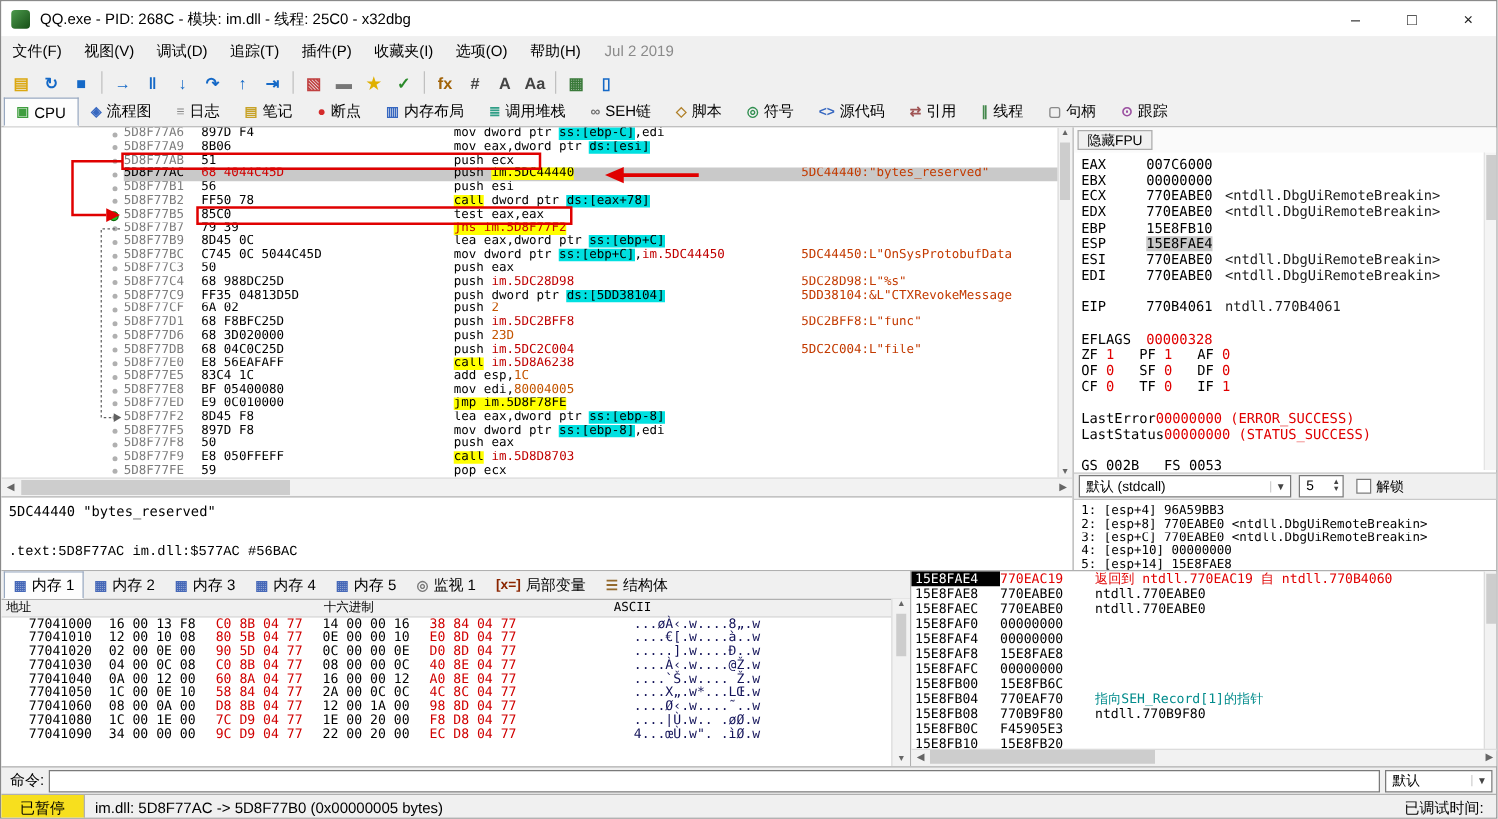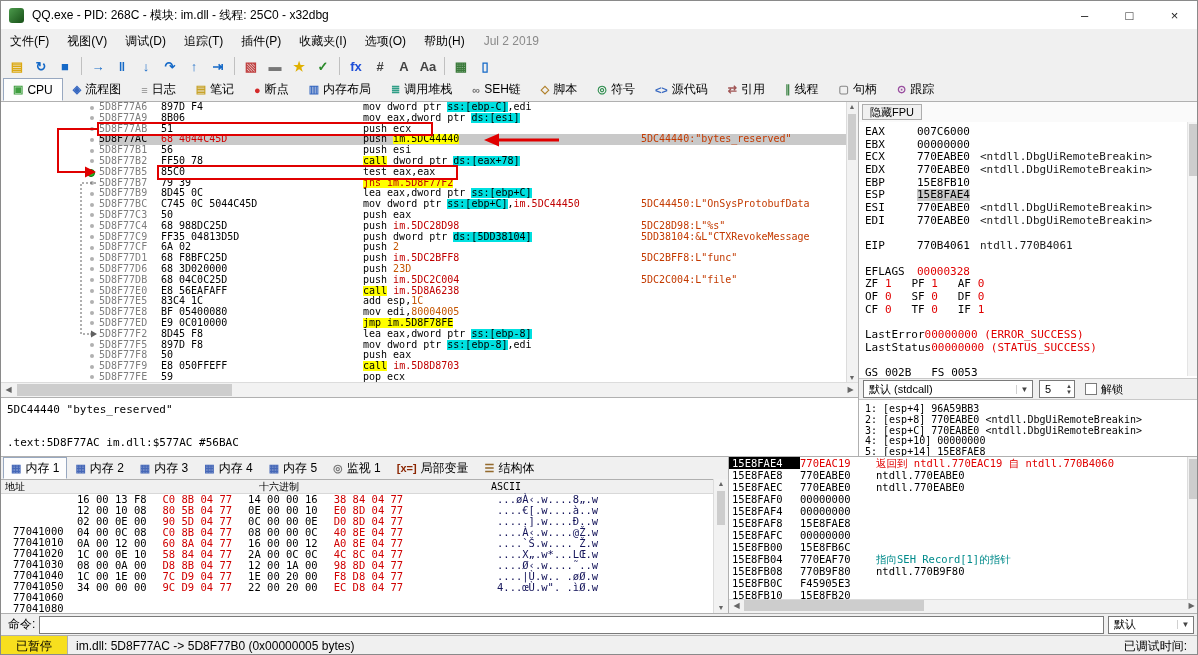--- a/index.html
+++ b/index.html
@@ -55,21 +55,21 @@
   #disasm-vscroll{position:absolute;right:0;top:0;width:11px;height:281px;background:#f2f2f2;border-left:1px solid #dcdcdc;}
   .vthumb{position:absolute;left:1px;width:8px;background:#cdcdcd;}
   .varrow{position:absolute;left:0;width:10px;height:10px;font-size:7px;color:#666;text-align:center;line-height:10px;}
   #disasm-hscroll{position:absolute;left:0;bottom:0;width:857px;height:14px;background:#f2f2f2;border-top:1px solid #dcdcdc;}
   .harrow{position:absolute;top:1px;width:13px;height:12px;font-size:8px;color:#666;text-align:center;line-height:12px;}
   .hthumb{position:absolute;top:1px;height:12px;background:#cdcdcd;}
 
   
   #disasm-info{position:absolute;left:0;top:396px;width:857px;height:59px;background:#ffffff;border-top:1px solid #b0b0b0;box-sizing:border-box;font-family:"DejaVu Sans Mono",monospace;font-size:11px;}
   #info-line1{position:absolute;left:6px;top:5px;}
-  #info-line2{position:absolute;left:6px;top:38px;}
+  #info-line2{position:absolute;left:6px;top:38px;font-family:Liberation Mono, monospace;}
 
   
   #registers{position:absolute;left:857px;top:101px;width:341px;height:354px;background:#ffffff;border-left:1px solid #b0b0b0;box-sizing:border-box;overflow:hidden;}
   #fpu-row{height:20px;display:flex;align-items:center;padding-left:3px;background:#fafafa;}
   .fpubtn{font-size:11px;height:16px;padding:0 7px;background:#f0f0f0;border:1px solid #adadad;font-family:"Liberation Sans",sans-serif;}
   #register-lines{position:absolute;left:6px;top:24px;right:13px;font-family:"DejaVu Sans Mono",monospace;}
   .rline{height:12.7px;line-height:12.7px;font-size:11px;white-space:pre;overflow:hidden;}
   .rname{display:inline-block;min-width:52px;}
   .rsel{background:#c9c9c9;}
   .red{color:#e00000;}
@@ -87,21 +87,21 @@
   .aline{height:10.8px;line-height:10.8px;font-size:10px;white-space:pre;overflow:hidden;}
 
   
   #bottom-left{position:absolute;left:0;top:455px;width:727px;height:157px;background:#ffffff;border-top:1px solid #b0b0b0;box-sizing:border-box;overflow:hidden;}
   #memory-tabs{height:22px;background:#f0f0f0;border-bottom:1px solid #b0b0b0;display:flex;align-items:flex-end;padding-left:2px;}
   #memory-header{height:13px;display:flex;font-size:10px;background:#f0f0f0;border-bottom:1px solid #d8d8d8;font-family:"DejaVu Sans Mono",monospace;line-height:13px;}
   #mh-addr{width:64px;padding-left:4px;flex:none;}
   #mh-hex{width:420px;text-align:center;flex:none;}
   #mh-ascii{flex:1;padding-left:2px;}
   .mrow{display:flex;height:11px;line-height:11px;font-size:10.5px;font-family:"DejaVu Sans Mono",monospace;white-space:pre;}
-  .maddr{width:64px;flex:none;padding-left:12px;margin-top:32px;}
+  .maddr{width:64px;flex:none;padding-left:22px;}
   .mhex{width:420px;flex:none;}
   .mg{margin-right:16px;}
   .mg.red{color:#d00000;}
   .mascii{flex:1;color:#14145a;}
   #memory-vscroll{position:absolute;right:0;top:22px;bottom:0;width:14px;background:#f2f2f2;border-left:1px solid #dcdcdc;}
 
   
   #stack-pane{position:absolute;left:727px;top:455px;width:471px;height:157px;background:#ffffff;border-top:1px solid #b0b0b0;border-left:1px solid #b0b0b0;box-sizing:border-box;overflow:hidden;}
   #stack-rows{position:absolute;left:0;top:0;right:11px;height:144px;overflow:hidden;}
   .srow{display:flex;height:12px;line-height:12px;font-size:10.5px;font-family:"DejaVu Sans Mono",monospace;white-space:pre;}
@@ -164,21 +164,21 @@
         <span class="ticon" style="color: rgb(21, 105, 199);">↓</span>
         <span class="ticon" style="color: rgb(21, 105, 199);">↷</span>
         <span class="ticon" style="color: rgb(21, 105, 199);">↑</span>
         <span class="ticon" style="color: rgb(21, 105, 199);">⇥</span>
         <span class="tsep"></span>
         <span class="ticon" style="color: rgb(192, 64, 64);">▧</span>
         <span class="ticon" style="color: rgb(119, 119, 119);">▬</span>
         <span class="ticon" style="color: rgb(224, 176, 0);">★</span>
         <span class="ticon" style="color: rgb(42, 138, 42);">✓</span>
         <span class="tsep"></span>
-        <span class="ticon" style="color: #1d4ed8;">fx</span>
+        <span class="ticon" style="color: #a16207;">fx</span>
         <span class="ticon" style="color: rgb(68, 68, 68);">#</span>
         <span class="ticon" style="color: rgb(68, 68, 68);">A</span>
         <span class="ticon" style="color: rgb(68, 68, 68);">Aa</span>
         <span class="tsep"></span>
         <span class="ticon" style="color: rgb(58, 122, 58);">▦</span>
         <span class="ticon" style="color: rgb(21, 105, 199);">▯</span>
       </span>
   </div>
 
   <div id="tabbar">

